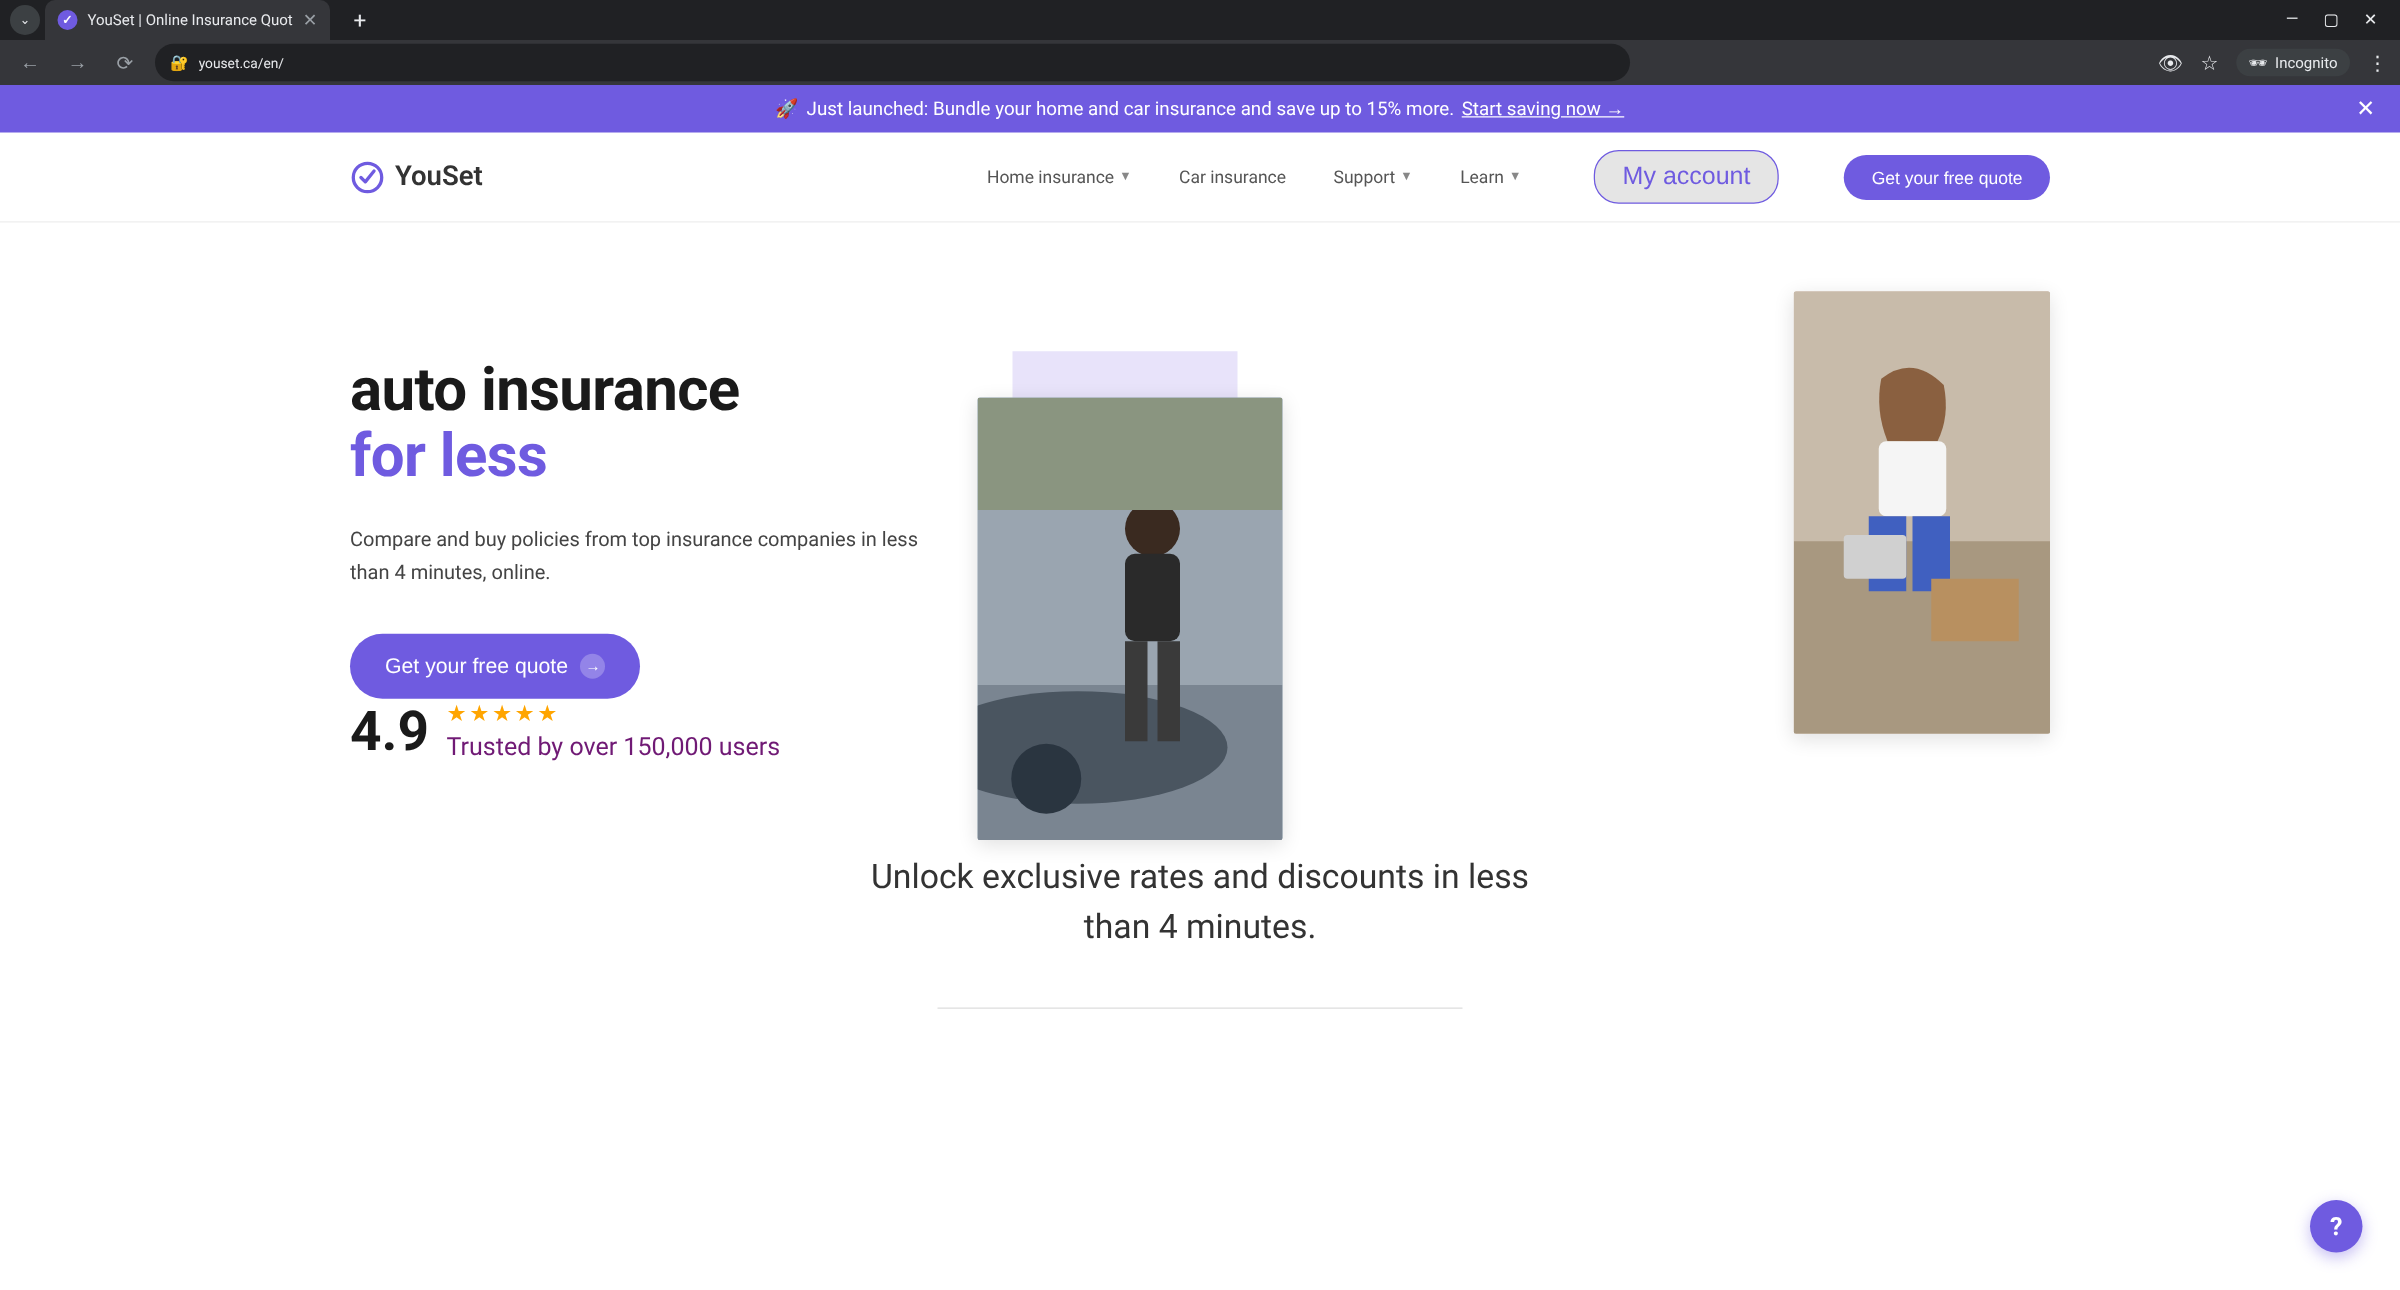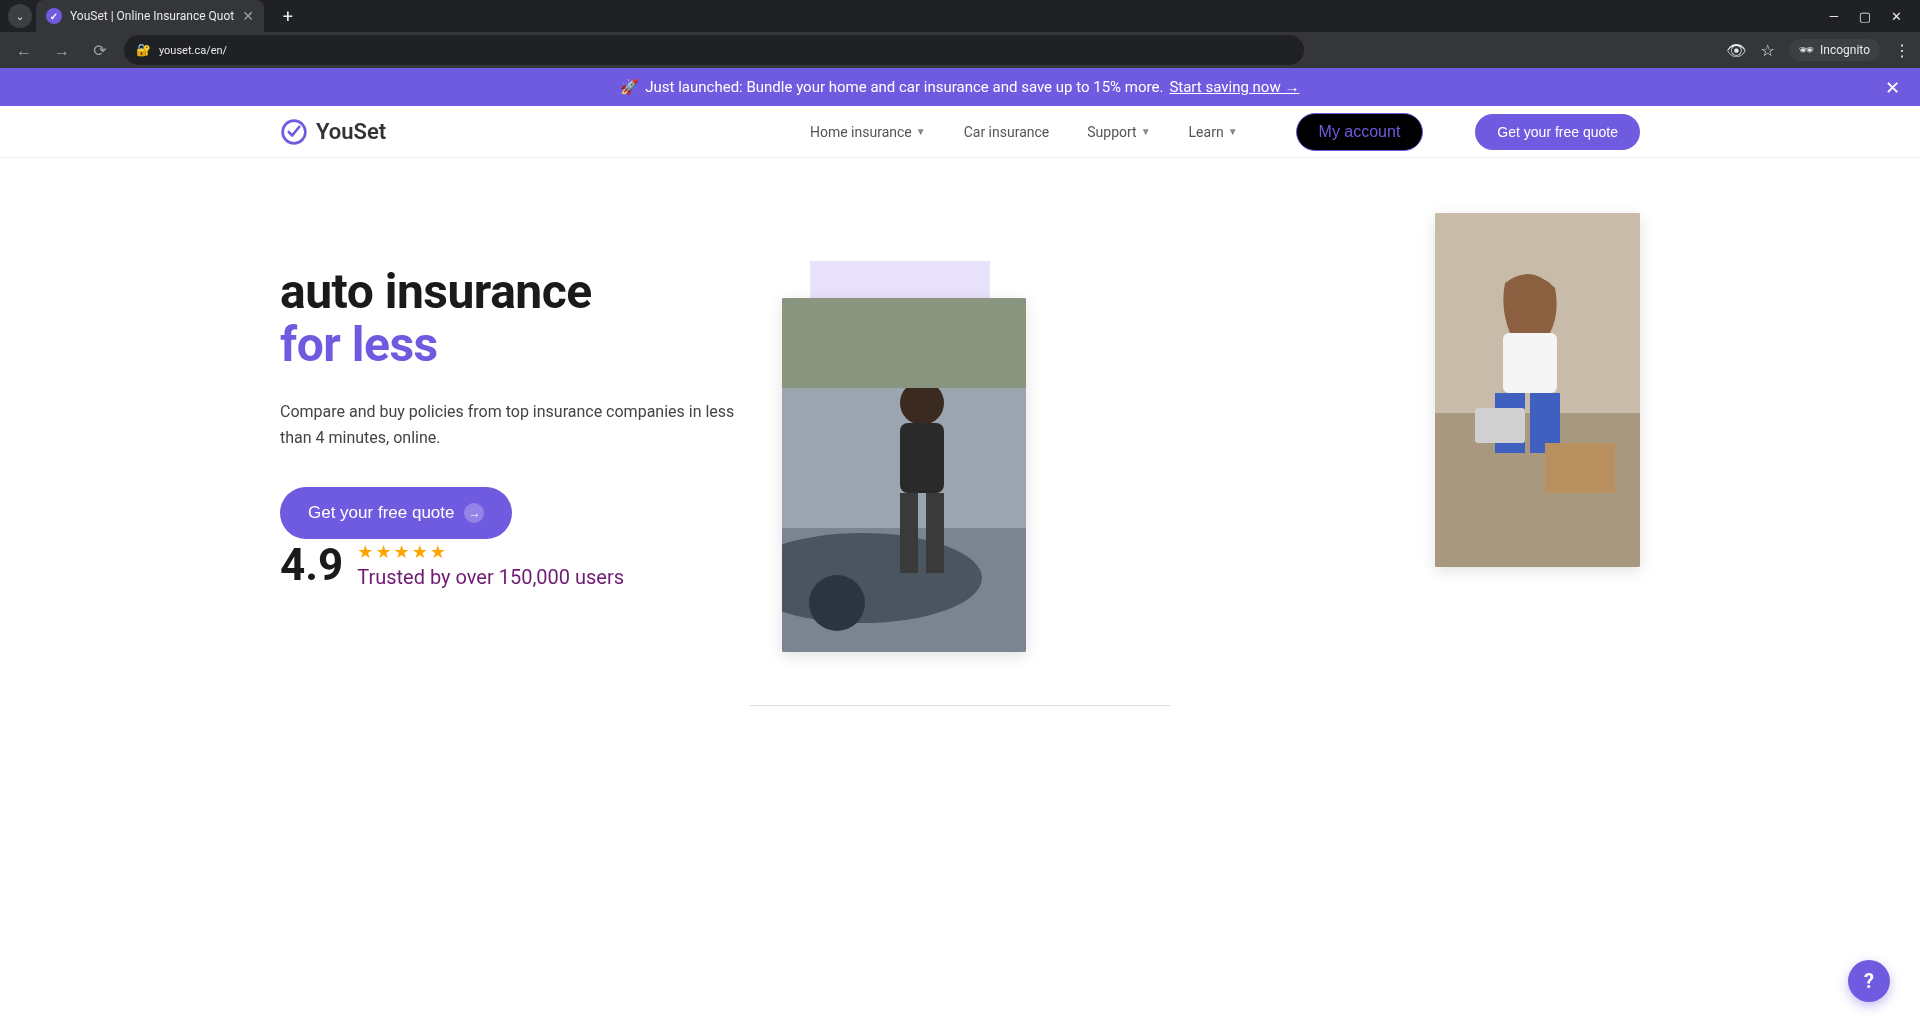--- a/index.html
+++ b/index.html
@@ -16,28 +16,28 @@
 .navbtn{color:#9aa0a6;width:28px;height:28px;display:flex;align-items:center;justify-content:center;cursor:pointer;font-size:16px}
 .urlbox{flex:1;background:#202124;border-radius:18px;height:30px;display:flex;align-items:center;padding:0 12px;gap:8px;max-width:1180px}
 .url-icon{color:#9aa0a6;font-size:12px}
 .url-text{color:#e8eaed;font-size:11px}
 .addr-right{display:flex;gap:14px;align-items:center;margin-left:auto;color:#e8eaed}
 .incognito-badge{background:#3c4043;border-radius:14px;padding:4px 10px;display:flex;align-items:center;gap:6px;font-size:12px;color:#e8eaed}
 .viewport{background:#fff;height:964px;overflow:hidden;position:relative}
 .banner{background:#6f5be0;color:#fff;height:38px;display:flex;align-items:center;justify-content:center;font-size:15px;gap:6px;position:relative}
 .banner-link{text-decoration:underline;color:#ffffff}
 .banner-close{position:absolute;right:20px;color:#fff;font-size:18px;cursor:pointer}
-.navbar{height:52px;border-bottom:1px solid #eee;display:flex;align-items:center;padding:0 280px;background:#fff}
+.navbar{height:72px;border-bottom:1px solid #eee;display:flex;align-items:center;padding:0 280px;background:#fff}
 .brand{display:flex;align-items:center;gap:8px}
 .brand-logo{width:28px;height:28px}
 .brand-text{font-size:22px;font-weight:600;color:#333}
 .navlinks{display:flex;gap:38px;margin-left:auto;align-items:center}
 .navlink{color:#555;font-size:14px;display:flex;align-items:center;gap:4px;cursor:pointer}
 .chev{font-size:10px;color:#888}
-.btn-outline{border:1.5px solid #6f5be0;color:#6f5be0;background:#000000;border-radius:20px;padding:9px 22px;font-size:16px;cursor:pointer;margin-left:20px}
+.btn-outline{border:1.5px solid #6f5be0;color:#6f5be0;background:#e5e5e5;border-radius:20px;padding:9px 22px;font-size:20px;cursor:pointer;margin-left:20px}
 .btn-primary{background:#6f5be0;color:#fff;border:none;border-radius:20px;padding:10px 22px;font-size:14px;cursor:pointer;margin-left:14px;font-weight:500}
 .hero{padding:55px 280px 0;display:flex}
 .hero-left{flex:0 0 500px}
 .headline{font-size:48px;font-weight:700;line-height:1.1;color:#1a1a1a;letter-spacing:-0.5px}
 .headline-accent{color:#6f5be0}
 .subtitle{font-size:16px;color:#444;margin-top:28px;line-height:1.6;max-width:460px}
 .cta-hero{background:#6f5be0;color:#fff;border:none;border-radius:26px;padding:16px 28px;font-size:17px;font-weight:500;margin-top:36px;cursor:pointer;display:flex;align-items:center;gap:10px}
 .cta-arrow{width:20px;height:20px;border-radius:50%;background:rgba(255,255,255,0.25);display:flex;align-items:center;justify-content:center;font-size:12px}
 .rating-row{display:flex;align-items:center;gap:14px;}
 .rating-num{font-size:44px;font-weight:700;color:#1a1a1a}
@@ -177,17 +177,18 @@
             <rect x="60" y="180" width="30" height="60" fill="#4060c0"></rect>
             <rect x="95" y="180" width="30" height="60" fill="#4060c0"></rect>
             <rect x="40" y="195" width="50" height="35" rx="3" fill="#d0d0d0"></rect>
             <rect x="110" y="230" width="70" height="50" fill="#b89060"></rect>
           </svg>
       </div>
     </div>
   </div>
 
   <div class="section">
+    <h2 class="section-title">Unlock exclusive rates and discounts in less than 4 minutes.</h2>
     <div class="section-divider"></div>
   </div>
 
   <div class="helpfab">?</div>
 </div>
 
 </body></html>

